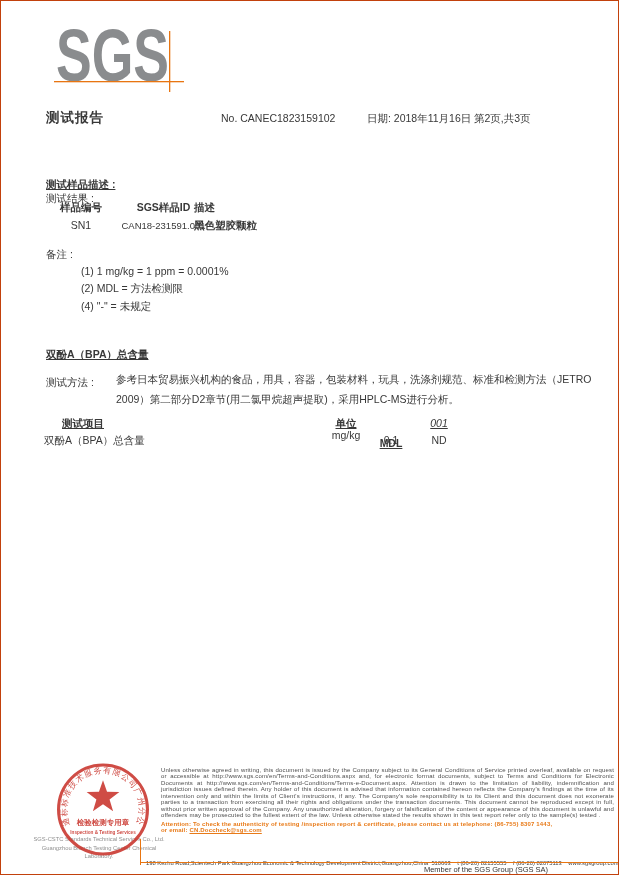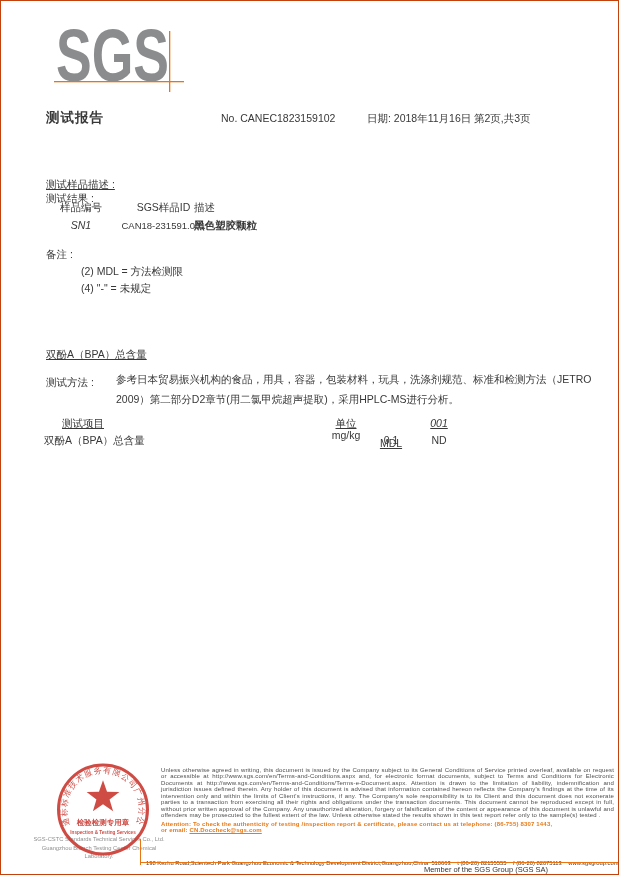--- a/index.html
+++ b/index.html
@@ -7,21 +7,21 @@
     position:relative;
     width:617px;height:873px;
     border:1px solid #c2410c;
     background:#ffffff;
     font-family:"Liberation Sans","DejaVu Sans",sans-serif;
     color:#383838;
     overflow:hidden;
   }
   .abs{position:absolute;}
   .t{font-size:10.5px;line-height:13px;}
-  .bold{font-weight:400;}
+  .bold{font-weight:700;}
   .ul{text-decoration:underline;}
   .center{text-align:center;}
   .report-title{font-size:13.5px;font-weight:700;letter-spacing:1px;}
   .notes div{height:17.3px;}
   .method-text{width:482px;font-size:10.5px;line-height:19.5px;}
   .small-gray{font-size:6px;line-height:6.45px;letter-spacing:0.18px;color:#4d4d4d;text-align:justify;}
   .attn{font-size:6px;line-height:6.8px;letter-spacing:0.18px;color:#e87a18;font-weight:700;}
   .addr{font-size:5.8px;line-height:9px;color:#3f3f3f;white-space:pre;}
   .company-lines{font-size:5.8px;line-height:8.5px;color:#8f8f8f;text-align:center;width:136px;}
   .member{font-size:7.5px;color:#333;}
@@ -45,26 +45,27 @@
   <div class="abs t" style="left:473px;top:111px;">第2页,共3页</div>
 
   <div class="abs t" style="left:45px;top:147px;margin-top:44px;">测试结果 :</div>
 
   <div class="abs t bold ul" style="left:45px;top:177px;">测试样品描述 :</div>
 
   <div class="abs t bold center" style="left:50px;top:200px;width:60px;">样品编号</div>
   <div class="abs t bold center" style="left:110px;top:200px;width:105px;">SGS样品ID</div>
   <div class="abs t bold" style="left:193px;top:200px;">描述</div>
 
-  <div class="abs t center" style="left:50px;top:218px;width:60px;font-style:italic;">SN1</div>
+  <div class="abs t center" style="left:50px;top:218px;width:60px;">SN1</div>
   <div class="abs center" style="left:110px;top:219px;width:105px;font-size:9.5px;">CAN18-231591.001</div>
   <div class="abs t" style="left:193px;top:218px;font-weight:bold;">黑色塑胶颗粒</div>
 
   <div class="abs t" style="left:45px;top:247px;">备注 :</div>
   <div class="abs t notes" style="left:80px;top:264px;">
+    <div>(1) 1 mg/kg = 1 ppm = 0.0001%</div>
     <div>(2) MDL = 方法检测限</div>
     <div>(4) "-" = 未规定</div>
   </div>
 
   <div class="abs t bold ul" style="left:45px;top:347px;">双酚A（BPA）总含量</div>
 
   <div class="abs t" style="left:45px;top:375px;">测试方法 :</div>
   <div class="abs method-text" style="left:115px;top:369px;">参考日本贸易振兴机构的食品，用具，容器，包装材料，玩具，洗涤剂规范、标准和检测方法（JETRO 2009）第二部分D2章节(用二氯甲烷超声提取)，采用HPLC-MS进行分析。</div>
 
   <div class="abs t bold ul" style="left:61px;top:416px;">测试项目</div>

